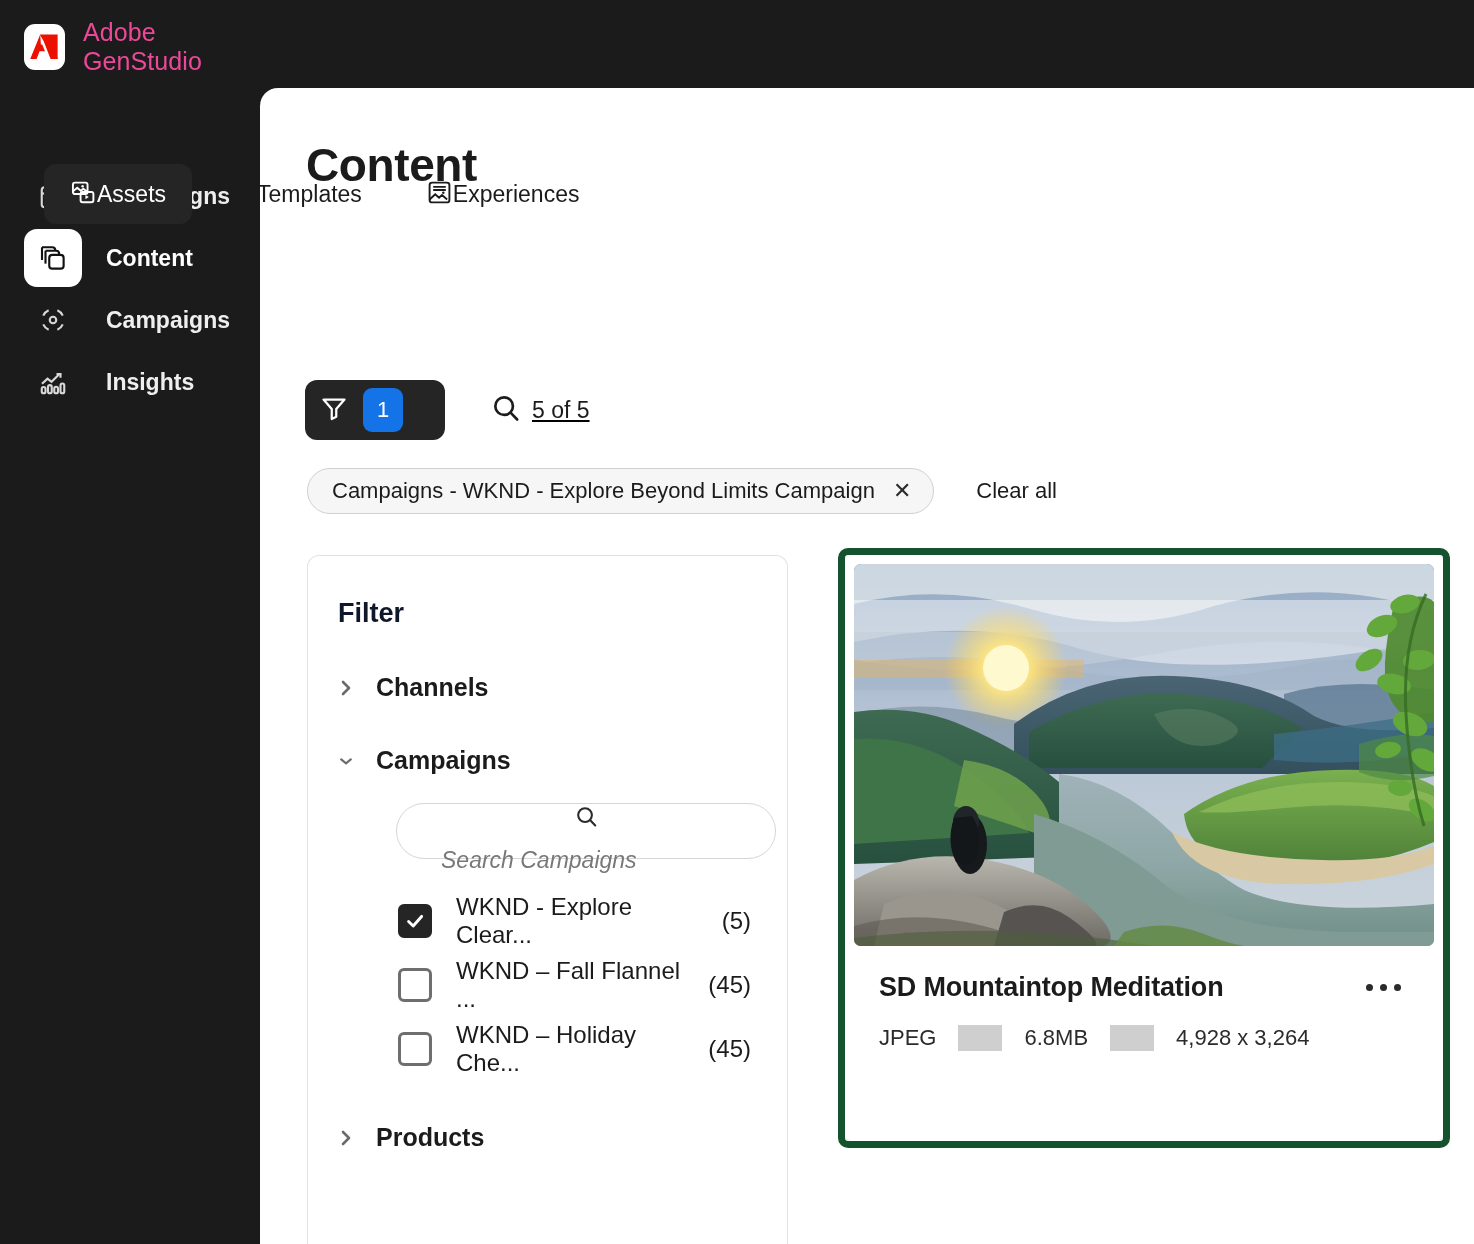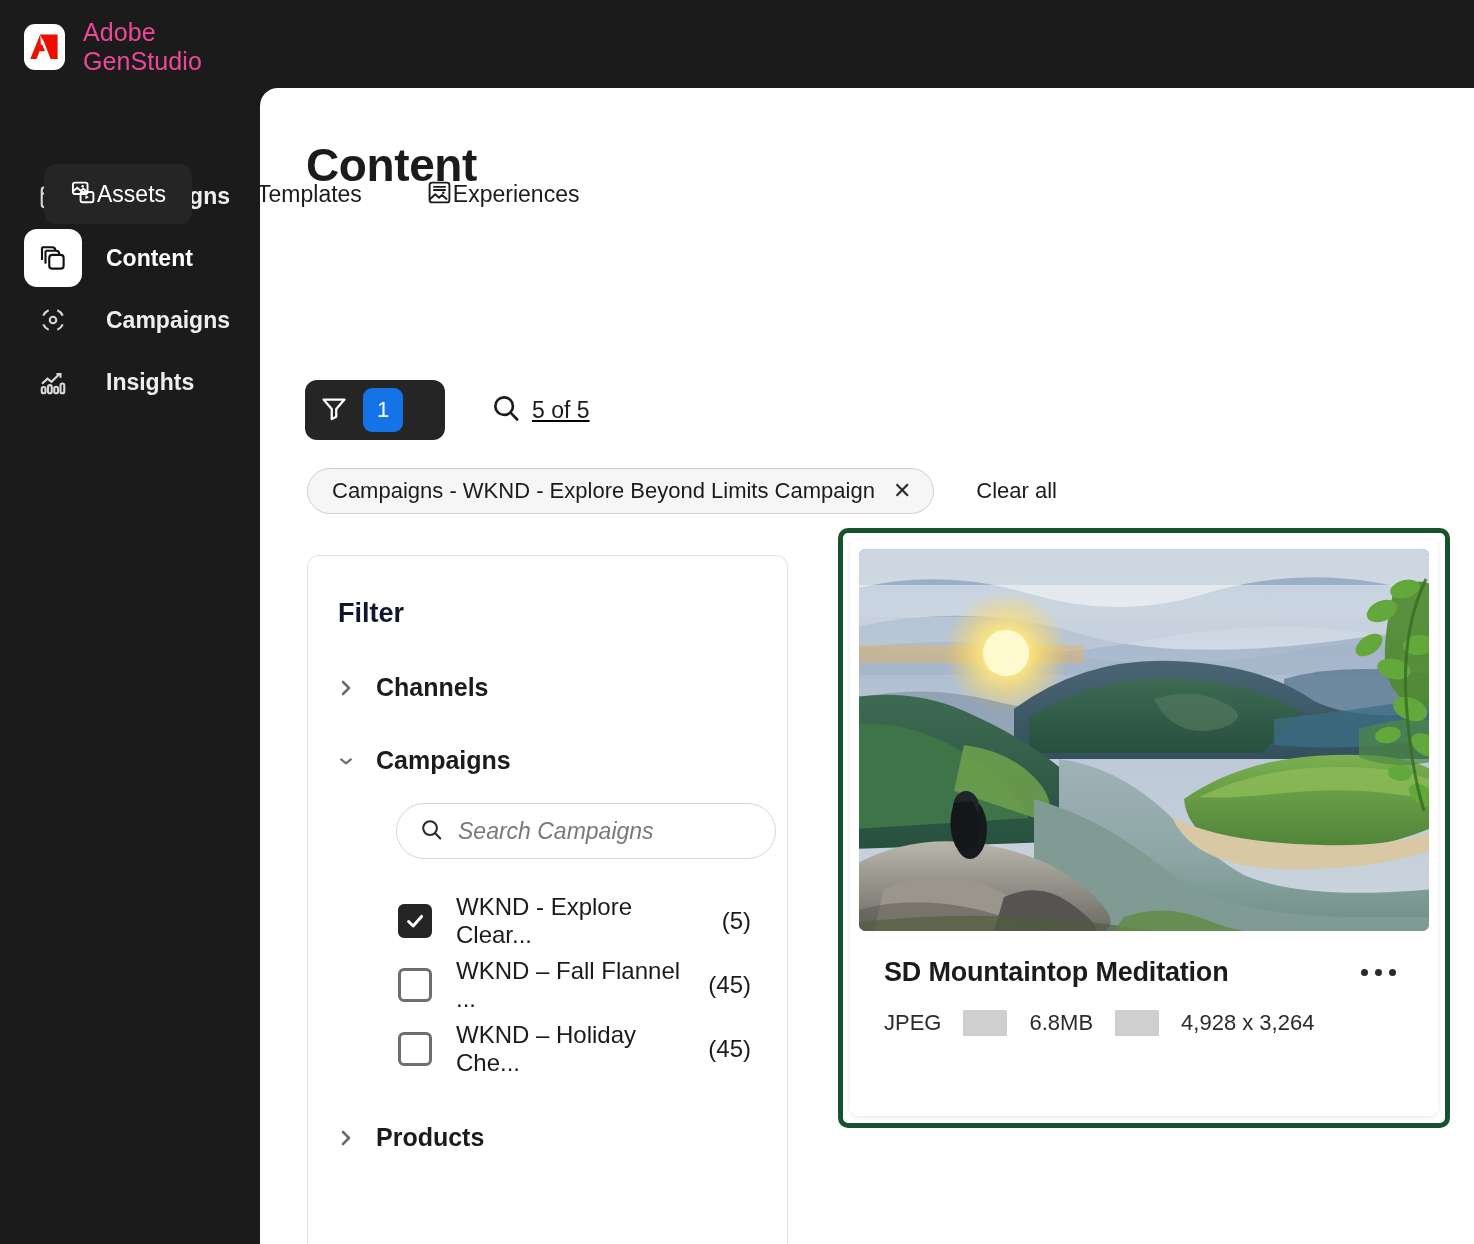--- a/index.html
+++ b/index.html
@@ -131,21 +131,21 @@
     cursor: pointer; margin-bottom: 6px;
   }
   .chev { width: 16px; display:flex; justify-content:center; }
   .chev svg { stroke: #6b6b6b; fill: none; stroke-width: 2.6; }
   .group-name { font-size: 25px; font-weight: 700; color: #1b1b1b; }
 
   .campaign-search {
     margin: 28px 0 0 58px; width: 380px; height: 56px;
     border: 1px solid #d6d6d6; border-radius: 28px;
     display: flex; align-items: center; gap: 14px;
-    padding: 0 22px; background: #fff;
+    padding: 0 22px; background: #fff; flex-direction: column;
   }
   .campaign-search input {
     border: none; outline: none; background: transparent;
     font-family: "Liberation Sans", sans-serif;
     font-size: 23px; font-style: italic; color: #555;
     width: 290px;
   }
   .campaign-search input::placeholder { color: #787878; font-style: italic; }
 
   .cb-list { margin: 30px 0 0 60px; }
@@ -162,26 +162,25 @@
   .cb-row.checked .cb-box { background: #252525; border-color: #252525; }
   .cb-row.checked .cb-box svg { display: block; }
   .cb-box svg { display: none; stroke: #fff; fill: none; stroke-width: 3.2; }
   .cb-label { font-size: 24px; color: #1b1b1b; }
   .cb-count { font-size: 24px; color: #1b1b1b; }
 
   .products-row { margin-top: 42px; }
 
   
   .asset-card {
-    position: absolute; left: 838px; top: 528px;
+    position: absolute; left: 838px; top: 548px;
     width: 612px; height: 600px;
-    border: 5px solid #14532d;
+    border: 7px solid #14532d;
     border-radius: 10px;
     background: #ffffff;
-    padding: 7px;
     overflow: hidden;
   }
   .card-inner {
     width: 100%; height: 100%;
     background: #fff; border-radius: 8px;
     display: flex; flex-direction: column;
     box-shadow: 0 1px 5px rgba(0,0,0,.10);
     overflow: hidden;
   }
   .thumb {

